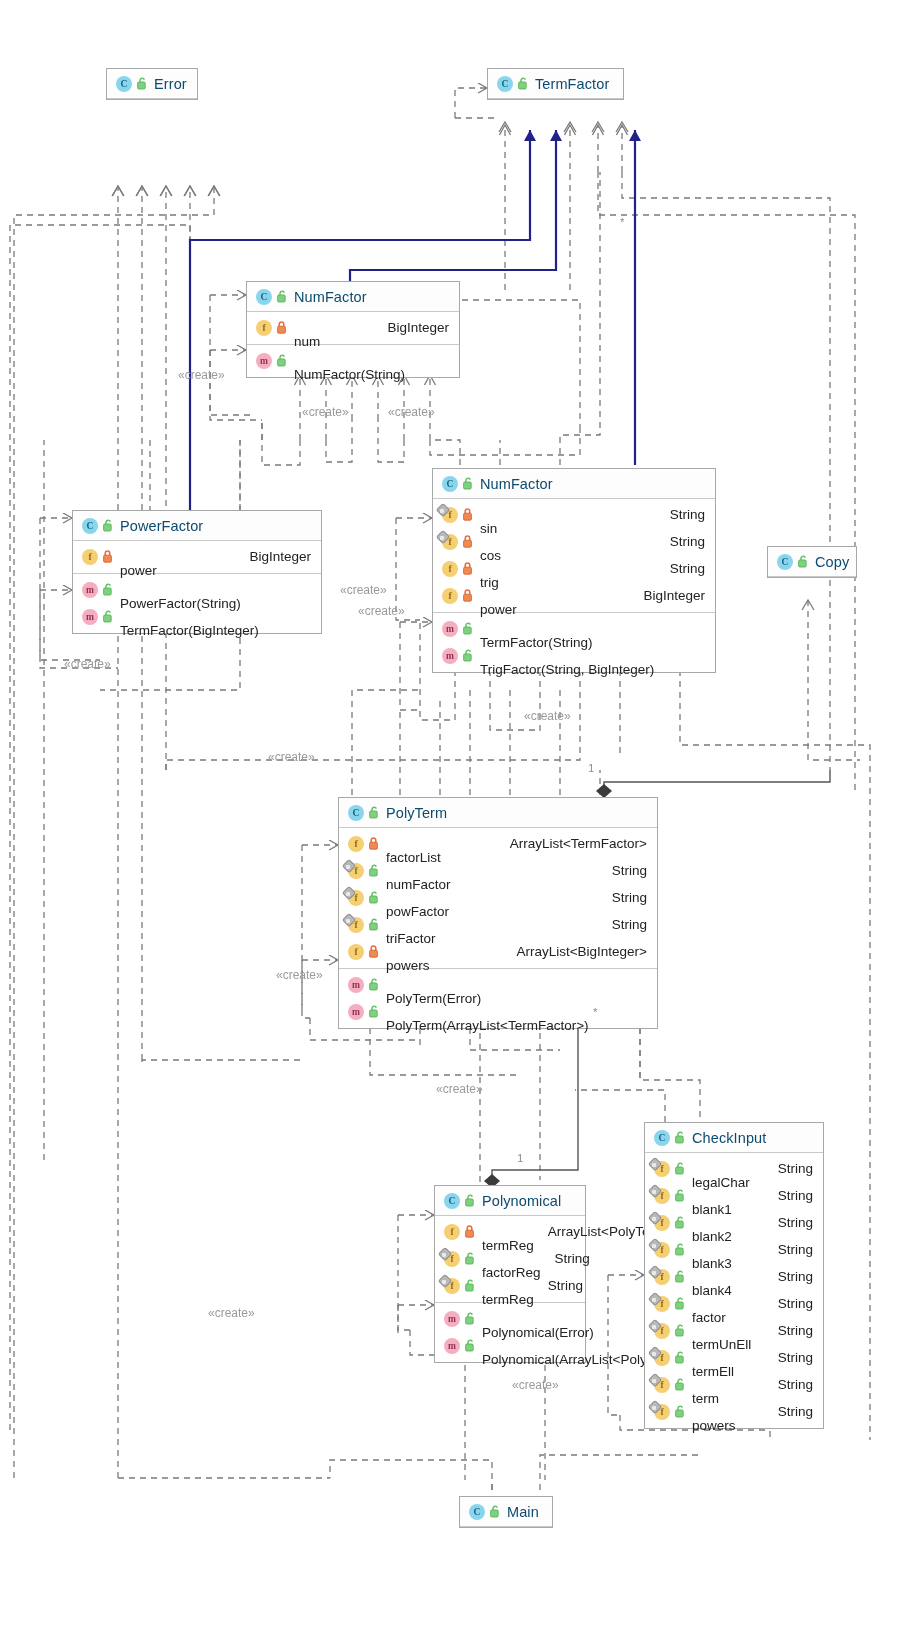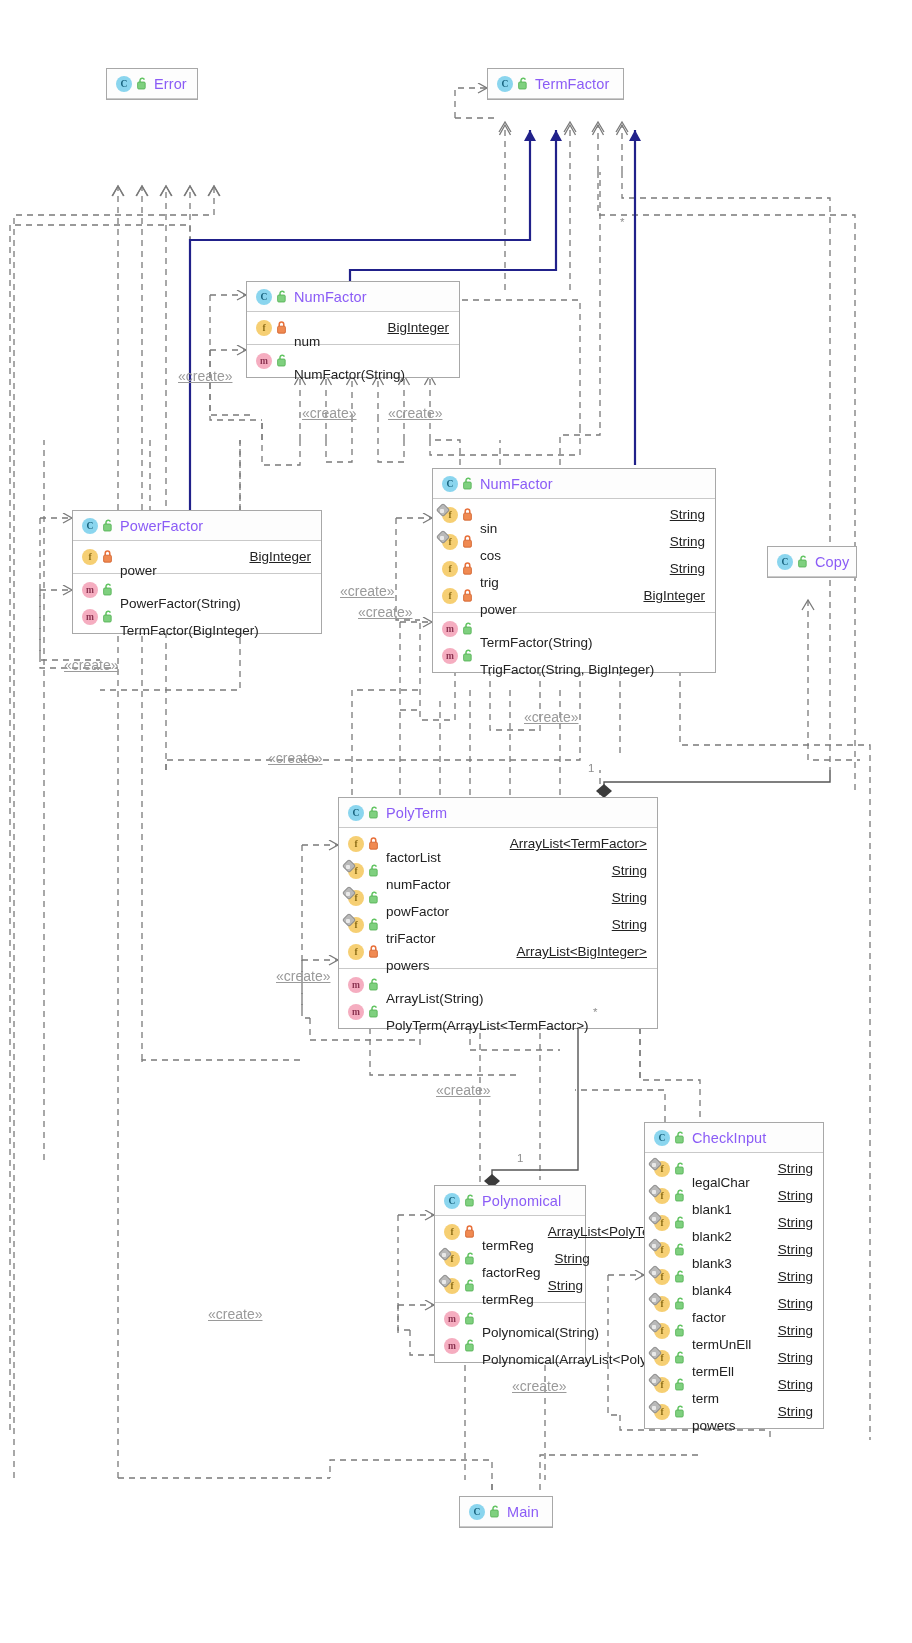--- a/index.html
+++ b/index.html
@@ -27,37 +27,37 @@
   }
   .cls-title{
     display:flex;align-items:center;
     height:30px;
     padding:0 10px 0 9px;
     border-bottom:1px solid #c9c9c9;
     box-sizing:border-box;
     background:#fdfdfd;
   }
   .cls-title .name{
-    font-size:14.5px;color:#8b5cf6;margin-left:6px;letter-spacing:.1px;
+    font-size:14.5px;color:#0c4a6e;margin-left:6px;letter-spacing:.1px;
   }
   .sect{
     padding:2px 0 3px 0;
     border-bottom:1px solid #c9c9c9;
   }
   .sect:last-child{border-bottom:none;}
   .row{
     display:flex;align-items:center;
     height:27px;
     padding:0 10px 0 9px;
     box-sizing:border-box;
     font-size:13.5px;
     color:#222;
   }
   .row .mname{margin-left:6px;white-space:nowrap;margin-top:28px;}
-  .row .mtype{margin-left:auto;padding-left:14px;white-space:nowrap;text-decoration:underline;}
+  .row .mtype{margin-left:auto;padding-left:14px;white-space:nowrap;}
 
   
   .ic{
     width:16px;height:16px;border-radius:50%;
     display:inline-flex;align-items:center;justify-content:center;
     font-size:9.5px;font-weight:bold;color:#fff;flex:0 0 auto;
     position:relative;
     font-family:"Liberation Serif", serif;
   }
   .ic-c{background:#8ad5ee;color:#17627d;}
@@ -77,26 +77,25 @@
     content:"";
     position:absolute;left:-2px;top:2px;
     width:4px;height:4px;background:#e9e9e9;border-radius:1px;
   }
   .lock{width:11px;height:13px;flex:0 0 auto;margin-left:5px;position:relative;}
   .lock svg{display:block;}
 
   
   .elabel{
     position:absolute;
-    font-size:14px;
+    font-size:12px;
     color:#9a9a9a;
     font-family:"Liberation Sans", sans-serif;
     white-space:nowrap;
     z-index:3;
-    text-decoration:underline;
   }
   .mult{
     position:absolute;
     font-size:11.5px;
     color:#8e8e8e;
     z-index:6;
   }
 </style>
 </head>
 <body>
@@ -538,21 +537,21 @@
     </div>
     <div class="sect">
       <div class="row">
         <span class="ic ic-m">m</span>
         <span class="lock">
           <svg viewBox="0 0 11 13">
               <path d="M3 5V3.2a2.3 2.3 0 0 1 4.4-.6" fill="none" stroke="#62c462" stroke-width="1.5"></path>
               <rect x="0.6" y="5" width="7.6" height="7" rx="1.2" fill="#7fd07f" stroke="#4fae4f" stroke-width="0.8"></rect>
             </svg>
         </span>
-        <span class="mname">ArrayList(String)</span>
+        <span class="mname">PolyTerm(Error)</span>
       </div>
       <div class="row">
         <span class="ic ic-m">m</span>
         <span class="lock">
           <svg viewBox="0 0 11 13">
               <path d="M3 5V3.2a2.3 2.3 0 0 1 4.4-.6" fill="none" stroke="#62c462" stroke-width="1.5"></path>
               <rect x="0.6" y="5" width="7.6" height="7" rx="1.2" fill="#7fd07f" stroke="#4fae4f" stroke-width="0.8"></rect>
             </svg>
         </span>
         <span class="mname">PolyTerm(ArrayList&lt;TermFactor&gt;)</span>
@@ -608,21 +607,21 @@
     </div>
     <div class="sect">
       <div class="row">
         <span class="ic ic-m">m</span>
         <span class="lock">
           <svg viewBox="0 0 11 13">
               <path d="M3 5V3.2a2.3 2.3 0 0 1 4.4-.6" fill="none" stroke="#62c462" stroke-width="1.5"></path>
               <rect x="0.6" y="5" width="7.6" height="7" rx="1.2" fill="#7fd07f" stroke="#4fae4f" stroke-width="0.8"></rect>
             </svg>
         </span>
-        <span class="mname">Polynomical(String)</span>
+        <span class="mname">Polynomical(Error)</span>
       </div>
       <div class="row">
         <span class="ic ic-m">m</span>
         <span class="lock">
           <svg viewBox="0 0 11 13">
               <path d="M3 5V3.2a2.3 2.3 0 0 1 4.4-.6" fill="none" stroke="#62c462" stroke-width="1.5"></path>
               <rect x="0.6" y="5" width="7.6" height="7" rx="1.2" fill="#7fd07f" stroke="#4fae4f" stroke-width="0.8"></rect>
             </svg>
         </span>
         <span class="mname">Polynomical(ArrayList&lt;PolyTerm&gt;)</span>

